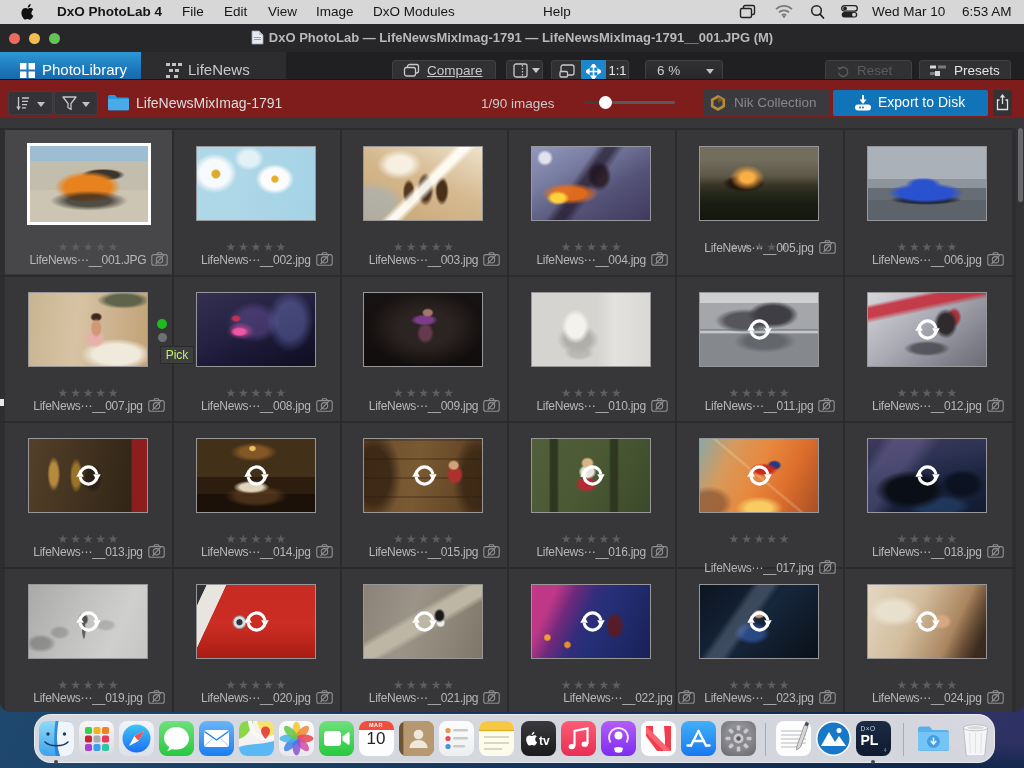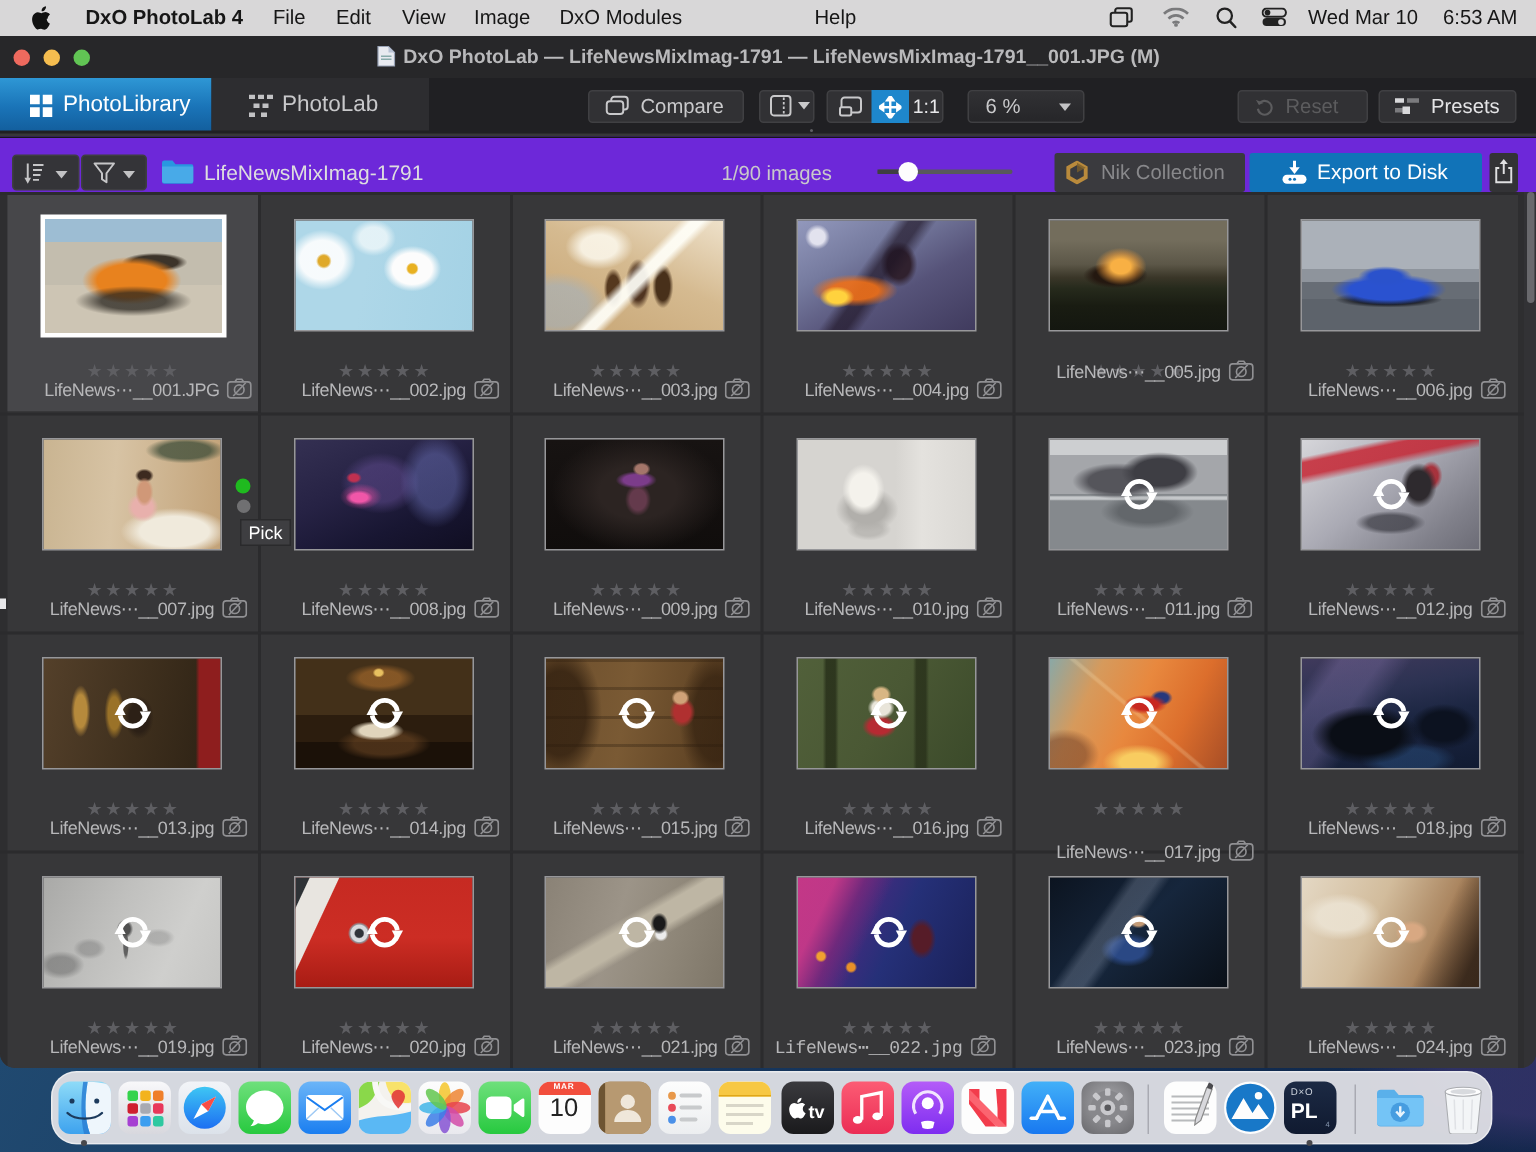--- a/index.html
+++ b/index.html
@@ -16,21 +16,21 @@
 .tl { position:absolute; top:9px; width:11px; height:11px; border-radius:50%; }
 #title { position:absolute; top:6px; left:0; width:1024px; text-align:center;
   color:#b9b9bb; font-size:13px; font-weight:bold; }
 #tabrow { position:absolute; left:0; top:28px; width:1024px; height:37px; background:#202023; }
 #tab1 { position:absolute; left:0; top:0; width:141px; height:35px;
   background:linear-gradient(180deg,#2e97d5 0%, #1a74b8 55%, #135f9e 100%); }
 #tab2 { position:absolute; left:141px; top:0; width:145px; height:35px; background:#2d2d30; }
 .tabtxt { position:absolute; top:9px; color:#fff; font-size:15px; }
 .tbtn { position:absolute; top:8px; height:22px; background:#313134; border:1px solid #404043;
   border-radius:3px; color:#c9c9cb; font-size:13.5px; line-height:20px; }
-#toolbar2 { position:absolute; left:0; top:67px; width:1024px; height:39px; background:#6d28d9;
+#toolbar2 { position:absolute; left:0; top:55px; width:1024px; height:39px; background:#7f1d1d;
   border-top:1px solid #161618; }
 .t2btn { position:absolute; top:11px; height:24px; background:#343438; border:1px solid #3e3e42; border-radius:3px; }
 #grid { position:absolute; left:0; top:104px; width:1016px; height:584px; background:#373739; }
 .vline { position:absolute; top:0; width:2px; height:584px; background:#2b2b2d; }
 .hline { position:absolute; left:0; width:1016px; height:2px; background:#2b2b2d; }
 .selcell { position:absolute; background:#47474a; }
 .thumb { position:absolute; width:120px; height:75px; border:1px solid #97979a; }
 .timg { width:100%; height:100%; }
 .stars { position:absolute; text-align:center; color:#5e5e62; font-size:12px; letter-spacing:1.8px; }
 .fname { position:absolute; text-align:center; color:#b7b7b9; font-size:12px; letter-spacing:-0.25px; padding-left:20px; white-space:nowrap; }
@@ -252,22 +252,22 @@
         <g fill="#c2c2c4">
           <rect x="0" y="0" width="4" height="3"></rect>
           <rect x="6" y="0" width="4" height="3"></rect>
           <rect x="12" y="0" width="4" height="3"></rect>
           <rect x="3" y="6" width="4" height="3"></rect>
           <rect x="9" y="6" width="4" height="3"></rect>
           <rect x="0" y="12" width="4" height="3"></rect>
           <rect x="8" y="12" width="4" height="3"></rect>
         </g>
       </svg>
-      <div class="tabtxt" style="left:188px;color:#c8c8ca;">PhotoLab</div>
-      <div class="tbtn" style="left:392px;width:104px;"><svg style="vertical-align:-3px;margin:0 7px 0 10px" width="17" height="15" viewBox="0 0 17 15">
+      <div class="tabtxt" style="left:188px;color:#c8c8ca;">LifeNews</div>
+      <div class="tbtn" style="left:392px;width:104px;text-decoration:underline;"><svg style="vertical-align:-3px;margin:0 7px 0 10px" width="17" height="15" viewBox="0 0 17 15">
           <rect x="4.5" y="1.5" width="11" height="8.5" rx="2" fill="none" stroke="#c9c9cb" stroke-width="1.3"></rect>
           <rect x="1.5" y="4.5" width="11" height="8.5" rx="2" fill="#313134" stroke="#c9c9cb" stroke-width="1.3"></rect>
         </svg>Compare</div>
       <div class="tbtn" style="left:506px;width:37px;"><svg style="vertical-align:-3px;margin-left:6px" width="15" height="15" viewBox="0 0 15 15">
           <rect x="1" y="1" width="13" height="13" rx="2" fill="none" stroke="#c9c9cb" stroke-width="1.3"></rect>
           <line x1="9.5" y1="2" x2="9.5" y2="13" stroke="#c9c9cb" stroke-width="1.2" stroke-dasharray="1.6 1.4"></line>
         </svg><span style="display:inline-block;margin-left:4px;vertical-align:2px;width:0;height:0;border-left:4px solid transparent;border-right:4px solid transparent;border-top:5px solid #c9c9cb;"></span></div>
       <div class="abs" style="left:540px;top:34px;width:2px;height:2px;background:#606064;border-radius:50%;box-shadow:0 5px 0 #606064, 0 10px 0 #606064;"></div>
       <div class="tbtn" style="left:551px;width:78px;padding:0;">
         <div style="position:absolute;left:0;top:0;width:29px;height:20px;"><svg style="margin:3px 0 0 7px" width="16" height="14" viewBox="0 0 16 14">
@@ -692,21 +692,21 @@
         <g stroke="#fff" stroke-width="3" fill="none">
           <path d="M3.92 10.58 A8.2 8.2 0 0 1 20.08 10.58"></path>
           <path d="M20.08 13.42 A8.2 8.2 0 0 1 3.92 13.42"></path>
         </g>
         <g fill="#fff">
           <path d="M16.5 10.9 L23.7 10.9 L20.1 17.6 z"></path>
           <path d="M0.3 13.1 L7.5 13.1 L3.9 6.4 z"></path>
         </g>
       </svg>
       <div class="stars" style="left:508.2px;top:550px;width:168px;">★★★★★</div>
-      <div class="fname" style="left:496px;top:562px;width:168px;font-family:Liberation Mono, monospace;">LifeNews⋯__022.jpg<svg width="17" height="14" viewBox="0 0 17 14">
+      <div class="fname" style="left:535px;top:562px;width:168px;">LifeNews⋯__022.jpg<svg width="17" height="14" viewBox="0 0 17 14">
           <g stroke="#909093" stroke-width="1.1" fill="none">
             <rect x="0.8" y="2.6" width="15.4" height="10.6" rx="2"></rect>
             <path d="M5.5 2.6 L6.8 0.8 h3.4 L11.5 2.6"></path>
             <circle cx="8.5" cy="7.8" r="3.2"></circle>
             <line x1="4.5" y1="12" x2="12.8" y2="3.2"></line>
           </g>
         </svg></div>
       <div class="thumb t23" style="left:698.9px;top:456px;"></div>
       <svg class="sync" style="left:747.4px;top:481.0px" width="25" height="25" viewBox="0 0 24 24">
         <g stroke="#fff" stroke-width="3" fill="none">
@@ -742,21 +742,21 @@
       <div class="fname" style="left:843.8px;top:562px;width:168px;text-align:center;">LifeNews⋯__024.jpg<svg width="17" height="14" viewBox="0 0 17 14">
           <g stroke="#909093" stroke-width="1.1" fill="none">
             <rect x="0.8" y="2.6" width="15.4" height="10.6" rx="2"></rect>
             <path d="M5.5 2.6 L6.8 0.8 h3.4 L11.5 2.6"></path>
             <circle cx="8.5" cy="7.8" r="3.2"></circle>
             <line x1="4.5" y1="12" x2="12.8" y2="3.2"></line>
           </g>
         </svg></div>
       <div class="abs" style="left:157px;top:191px;width:10px;height:10px;border-radius:50%;background:#1fba1f;"></div>
       <div class="abs" style="left:157.5px;top:205px;width:9px;height:9px;border-radius:50%;background:#707072;"></div>
-      <div class="abs" style="left:160px;top:218px;width:34px;height:18px;background:#3e3e41;border:1px solid #2a2a2c;color:#ffffff;font-size:12px;text-align:center;line-height:16px;">Pick</div>
+      <div class="abs" style="left:160px;top:218px;width:34px;height:18px;background:#3e3e41;border:1px solid #2a2a2c;color:#bef264;font-size:12px;text-align:center;line-height:16px;">Pick</div>
     </div>
     <div id="scrollbar">
       <div id="sthumb"></div>
     </div>
   </div>
 <div id="dock">
 
 <div class="dicon" style="left:3.5px;overflow:hidden;background:linear-gradient(180deg,#8edbf8 0%,#3da2ee 100%);">
 <svg width="35" height="35" viewBox="0 0 35 35">
         <path d="M17.5 0 C24 0 29 1 35 2 V35 H21 C17 24 17.5 12 19.5 0 Z" fill="#eef6fc"></path>

